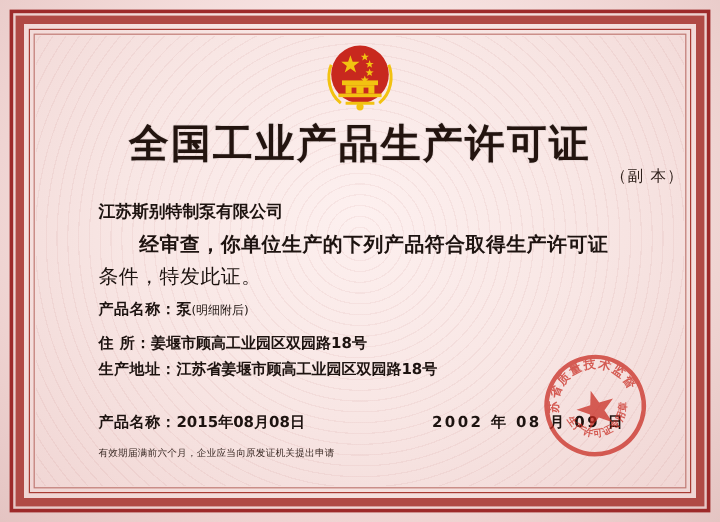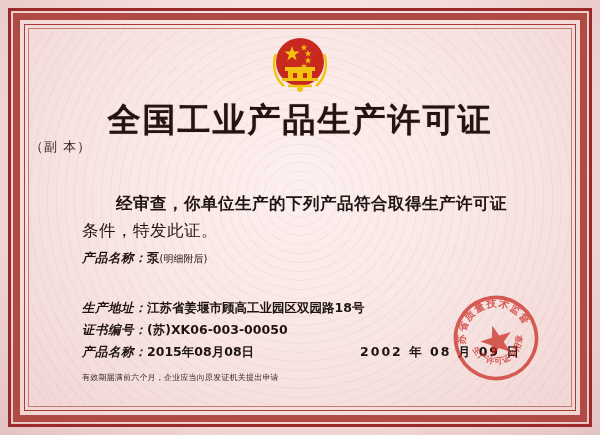--- a/index.html
+++ b/index.html
@@ -102,21 +102,21 @@
     font-weight: bold;
     letter-spacing: 2px;
     color: #23140f;
     text-shadow: 0 0 1px rgba(0,0,0,0.4);
   }
   .subtitle {
     position: absolute;
     top: 108px;
     left: 0;
     right: 0;
-    text-align: left;
+    text-align: right;
     font-family: "DejaVu Sans", sans-serif;
     font-size: 13px;
     color: #2b1c17;
     letter-spacing: 1px;
   }
 
   .company {
     position: absolute;
     top: 138px;
     left: 52px;
@@ -152,21 +152,20 @@
     position: absolute;
     left: 52px;
     font-family: "DejaVu Sans", sans-serif;
     font-size: 12.5px;
     color: #1d1310;
     white-space: nowrap;
   }
   .field .label {
     font-weight: bold;
     letter-spacing: 0.5px;
-    font-style: italic;
   }
   .field .value {
     font-weight: bold;
   }
   .field .small {
     font-size: 10px;
     font-weight: normal;
   }
 
   .row-product  { top: 220px; }
@@ -254,36 +253,37 @@
         <path d="M14,20 C10,30 12,44 22,52" stroke="#f2c211" stroke-width="2.5" fill="none"></path>
         <path d="M62,20 C66,30 64,44 54,52" stroke="#f2c211" stroke-width="2.5" fill="none"></path>
         <path d="M26,52 L50,52" stroke="#f2c211" stroke-width="2.5" fill="none"></path>
         <circle cx="38" cy="55" r="3" fill="#f2c211"></circle>
       </svg>
     </div>
 
     <div class="title">全国工业产品生产许可证</div>
     <div class="subtitle">（副  本）</div>
 
+    <div class="company">江苏斯别特制泵有限公司</div>
 
     <div class="body-line1">经审查，你单位生产的下列产品符合取得生产许可证</div>
     <div class="body-line2">条件，特发此证。</div>
 
     <div class="field row-product">
       <span class="label">产品名称：</span><span class="value">泵</span><span class="small">(明细附后)</span>
     </div>
 
+    <div class="field row-address">
+      <span class="label">住    所：</span><span class="value">姜堰市顾高工业园区双园路18号</span>
+    </div>
 
     <div class="field row-place">
       <span class="label">生产地址：</span><span class="value">江苏省姜堰市顾高工业园区双园路18号</span>
     </div>
 
-    <div class="field row-certno">
-      <span class="label">证书编号：</span><span class="value">(苏)XK06-003-00050</span>
-    </div>
 
     <div class="field row-validity">
       <span class="label">产品名称：</span><span class="value">2015年08月08日</span>
     </div>
 
     <div class="date-line">
       <span>2002</span>
       <span>年</span>
       <span>08</span>
       <span>月</span>

